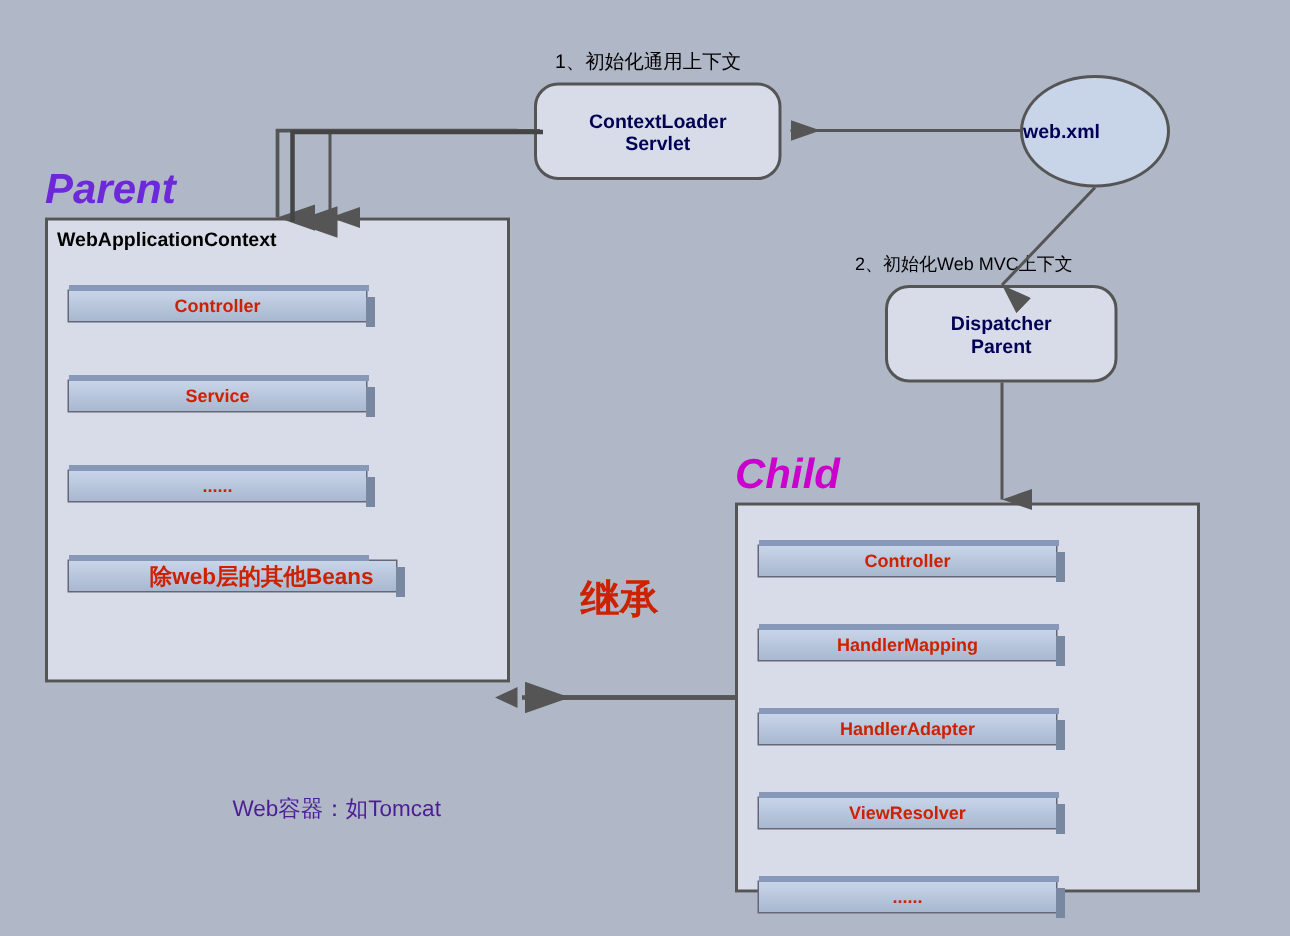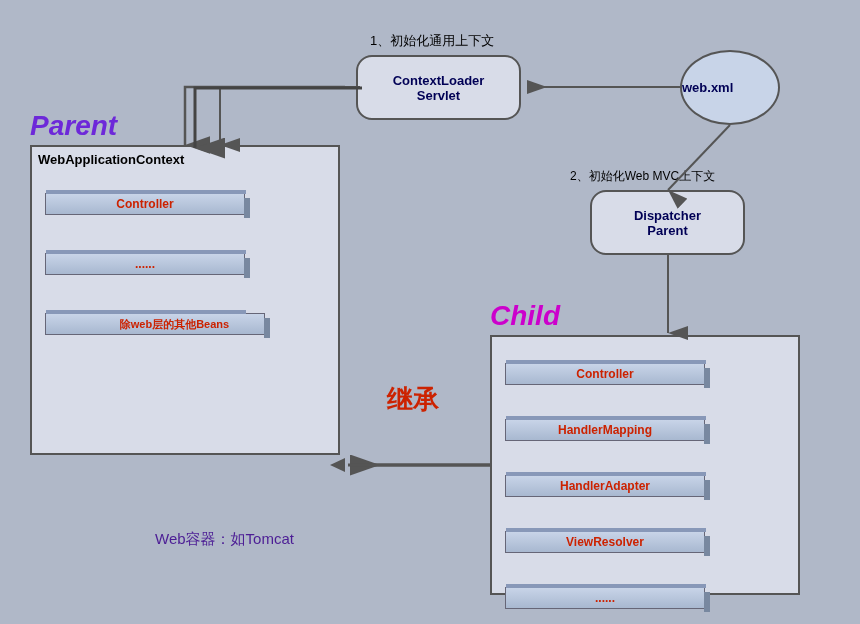--- a/index.html
+++ b/index.html
@@ -237,24 +237,27 @@
 <div class="parent-label">Parent</div>
 
 <div class="parent-box"></div>
 <div class="parent-box-title">WebApplicationContext</div>
 
 <div class="parent-bars">
   <div class="bar-container">
     <div class="bar-3d">Controller</div>
   </div>
   <div class="bar-container">
+    <div class="bar-3d">Service</div>
+  </div>
+  <div class="bar-container">
     <div class="bar-3d">......</div>
   </div>
   <div class="bar-container">
-    <div class="bar-3d" style="width:220px;font-size:11px;padding-left:39px;">除web层的其他Beans</div>
+    <div class="bar-3d" style="width:220px;font-size:15px;padding-left:39px;">除web层的其他Beans</div>
   </div>
 </div>
 
 <div class="rounded-box context-loader">
   <span><span>ContextLoader</span><br><span>Servlet</span></span>
 </div>
 
 <div class="oval-box webxml">
   <span>web.xml</span>
 </div>

